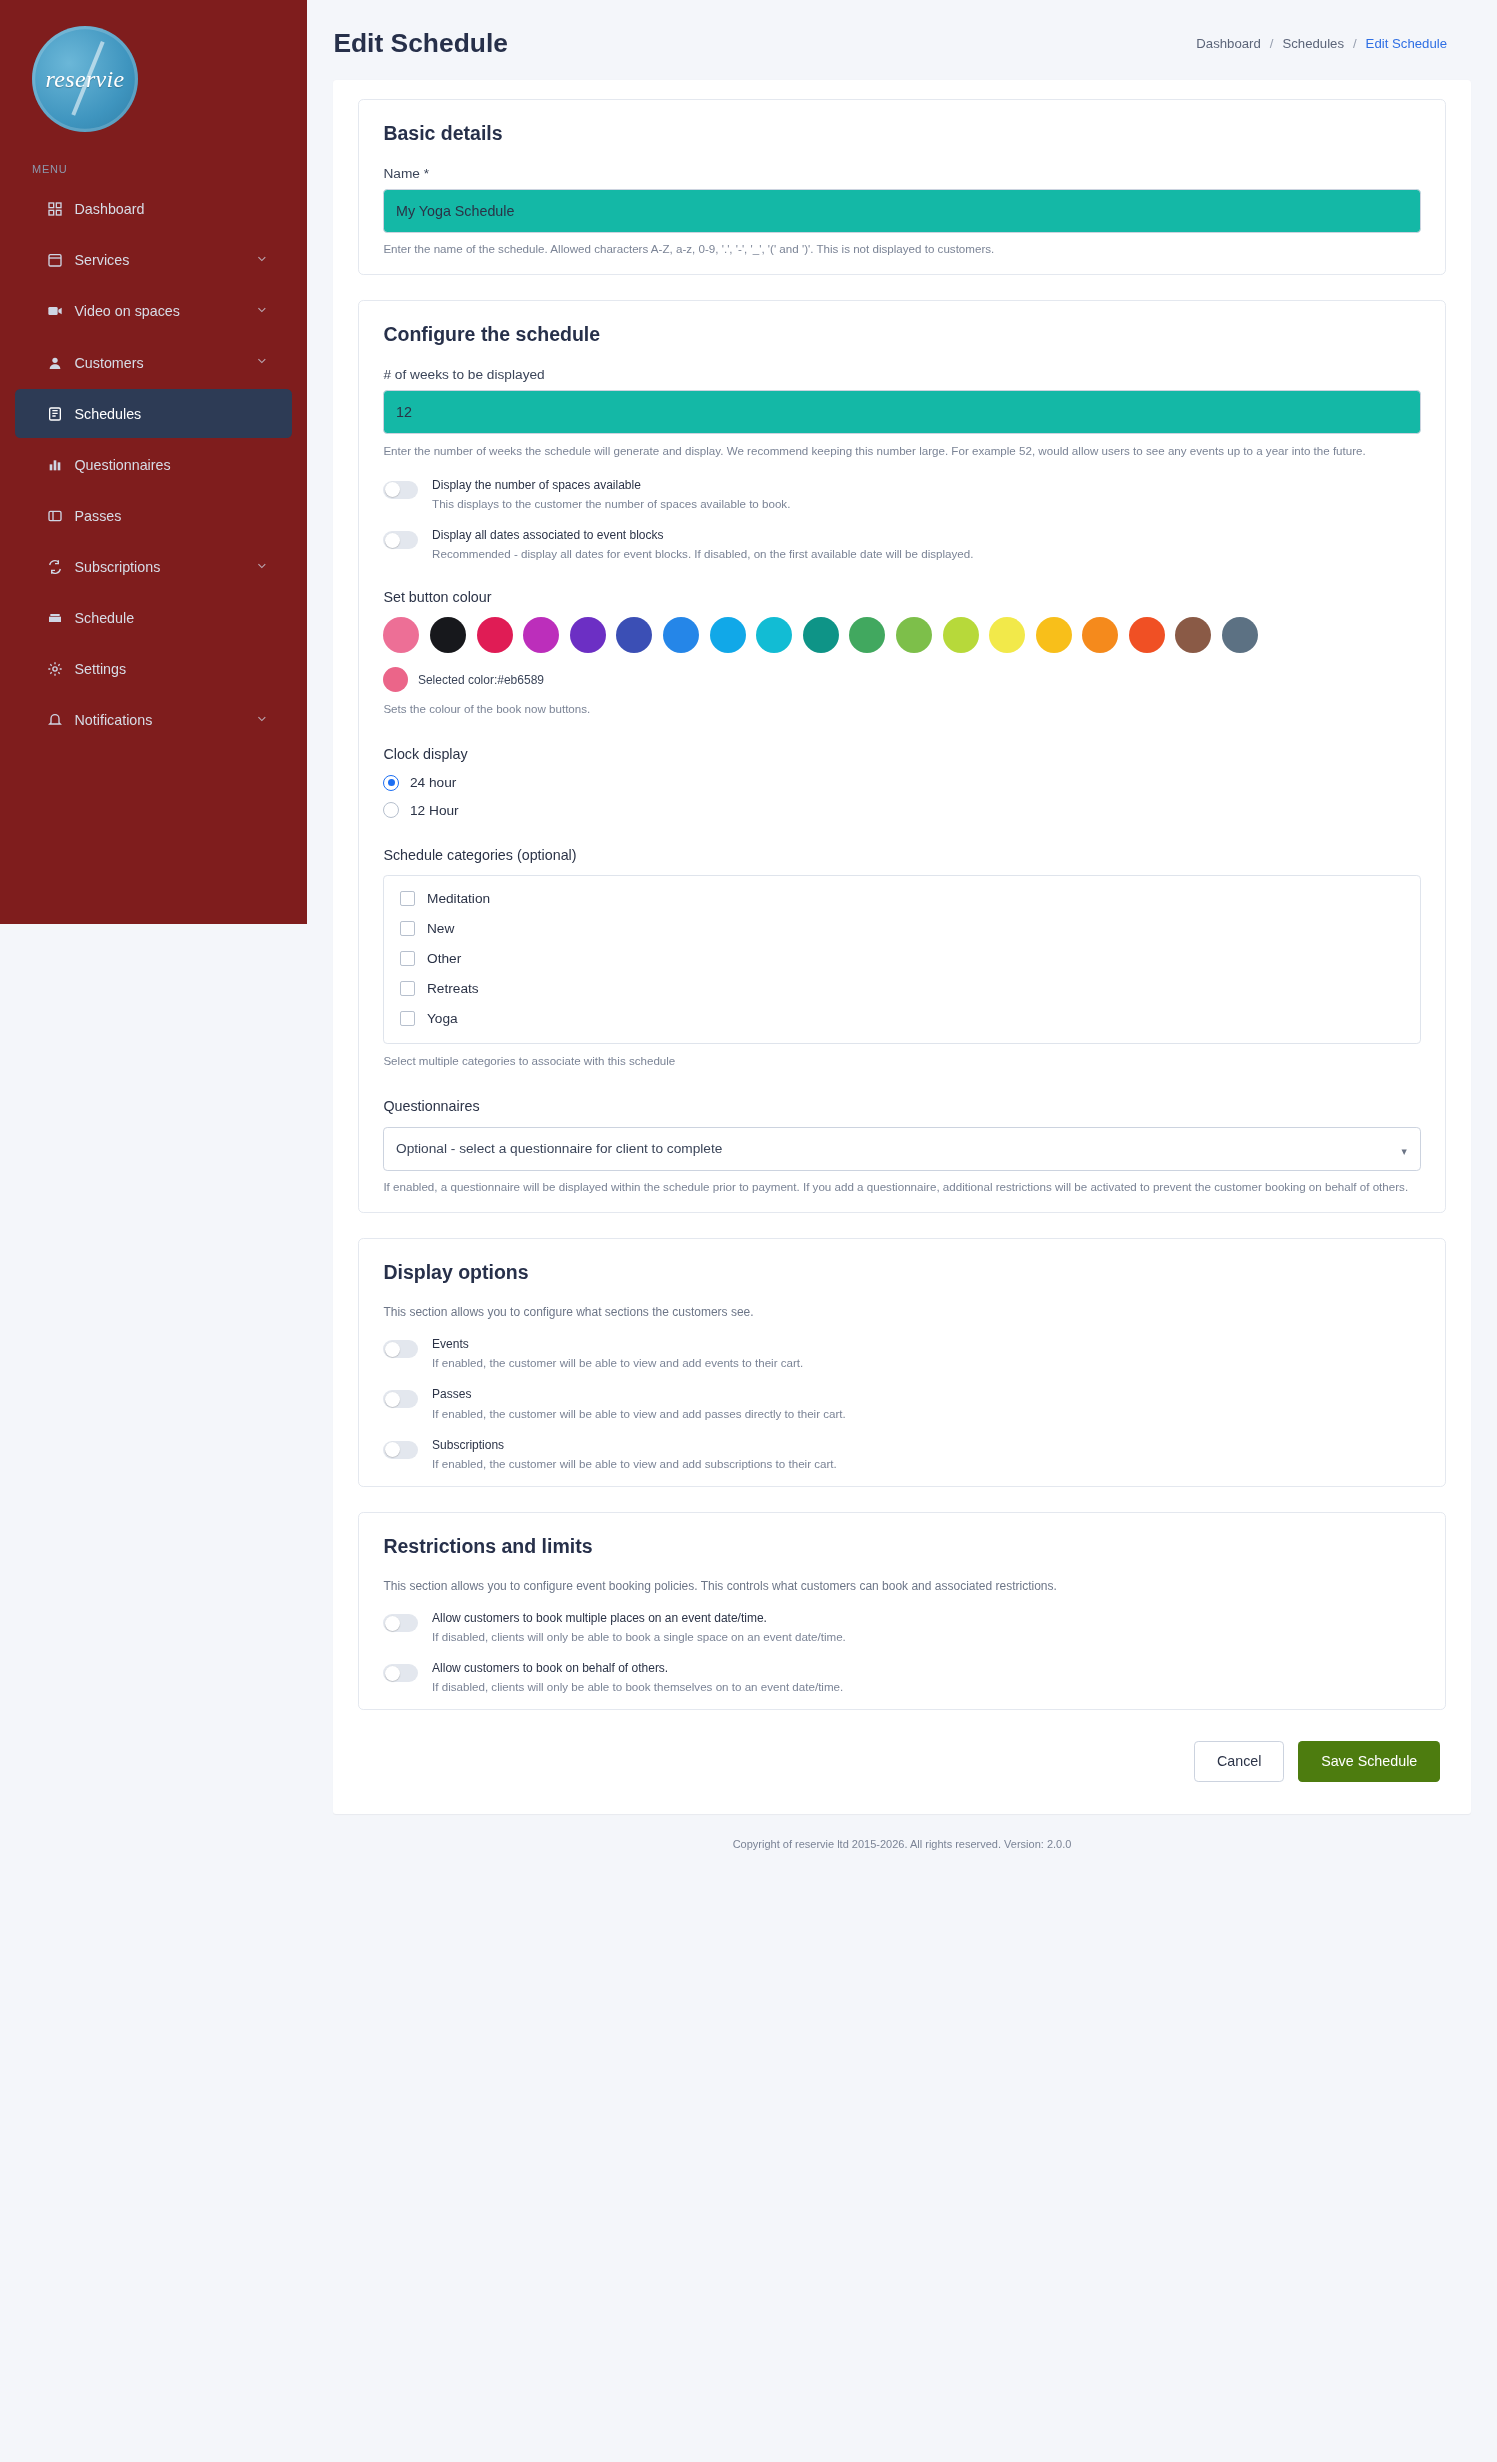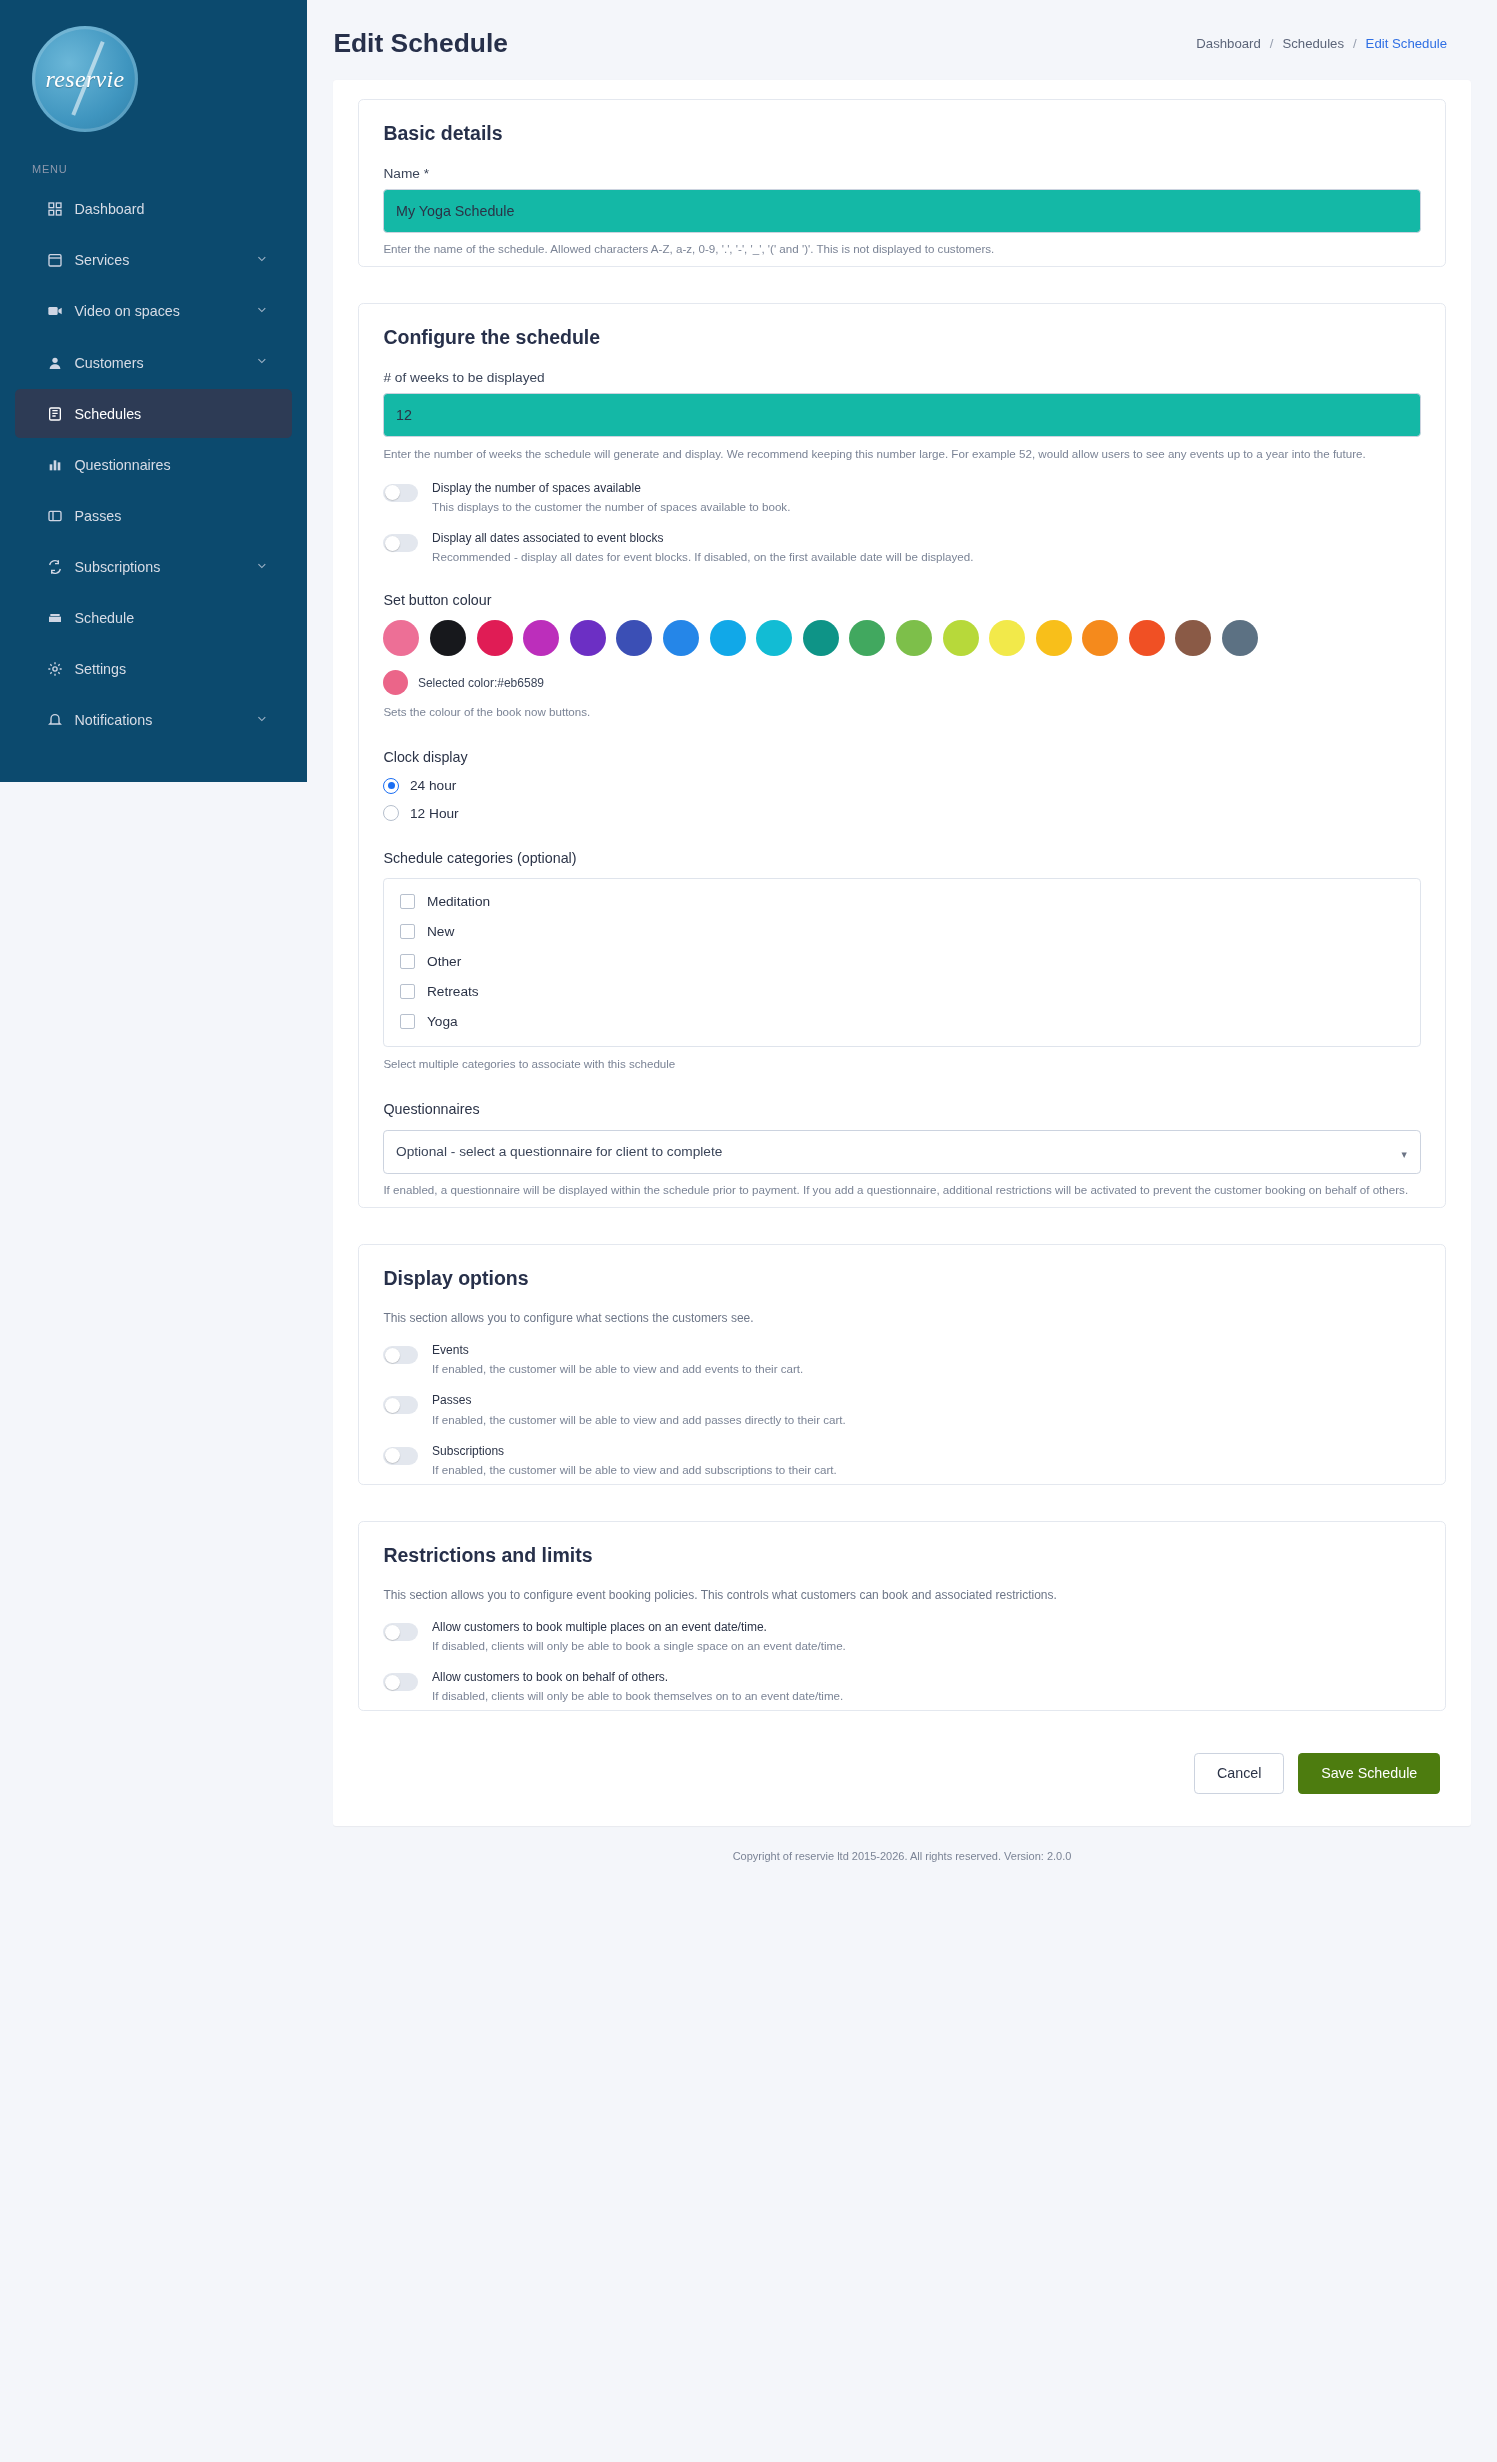--- a/index.html
+++ b/index.html
@@ -9,25 +9,25 @@
     background: #f4f6fa;
     font-family: "Liberation Sans", sans-serif;
     color: #333;
     -webkit-font-smoothing: antialiased;
   }
   .app { display: flex; width: 1497px; min-height: 2462px; position: relative; }
 
   
   .sidebar {
     width: 307px;
-    background: #0c4a6e;
+    background: #7f1d1d;
     color: #c3cad8;
     position: absolute;
     left: 0; top: 0;
-    height: 782px;
+    height: 924px;
     overflow: hidden;
   }
   .logo-wrap {
     height: 158px;
     display: flex;
     align-items: center;
     padding-left: 32px;
   }
   .logo-circle {
     width: 106px; height: 106px;
@@ -103,22 +103,22 @@
     margin: 0 26.4px 0 26.4px;
     border-radius: 3.2px;
     padding: 19px 25px 32px 25px;
     box-shadow: 0 0.5px 1.1px rgba(15,23,42,0.05);
   }
 
   .card {
     border: 0.5px solid #e4e8ef;
     border-radius: 5.3px;
     background: #fff;
-    padding: 22px 24px 8px 24px;
-    margin-bottom: 36px;
+    padding: 22px 24px 16px 24px;
+    margin-bottom: 25px;
   }
   .card-title {
     font-size: 19.5px;
     font-weight: bold;
     color: #27304a;
     margin: 0 0 21px 0;
   }
   .field-label {
     font-size: 13.7px;
     color: #3b4559;

